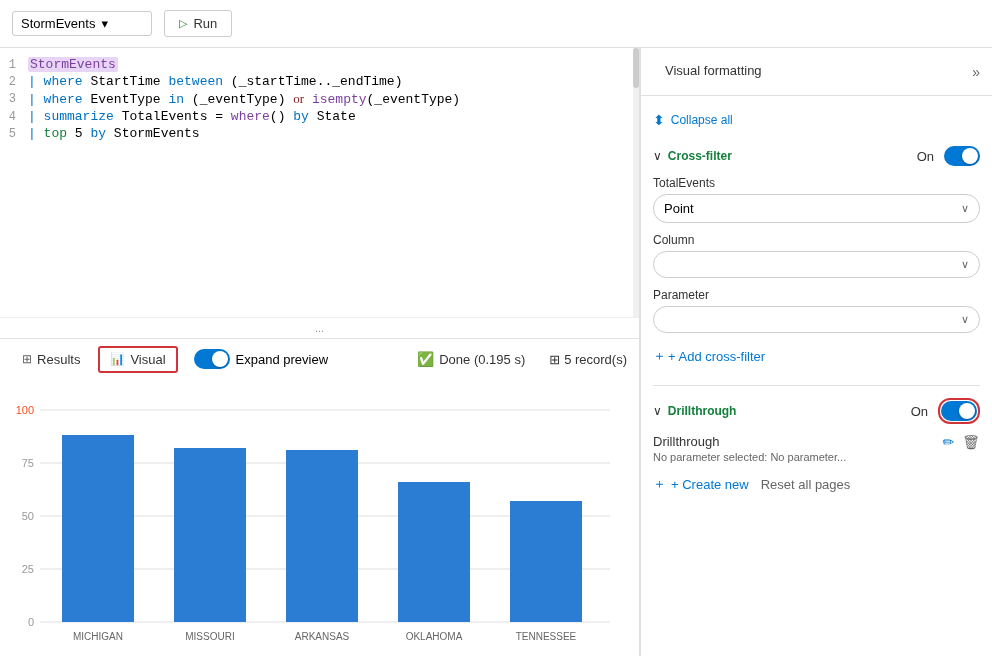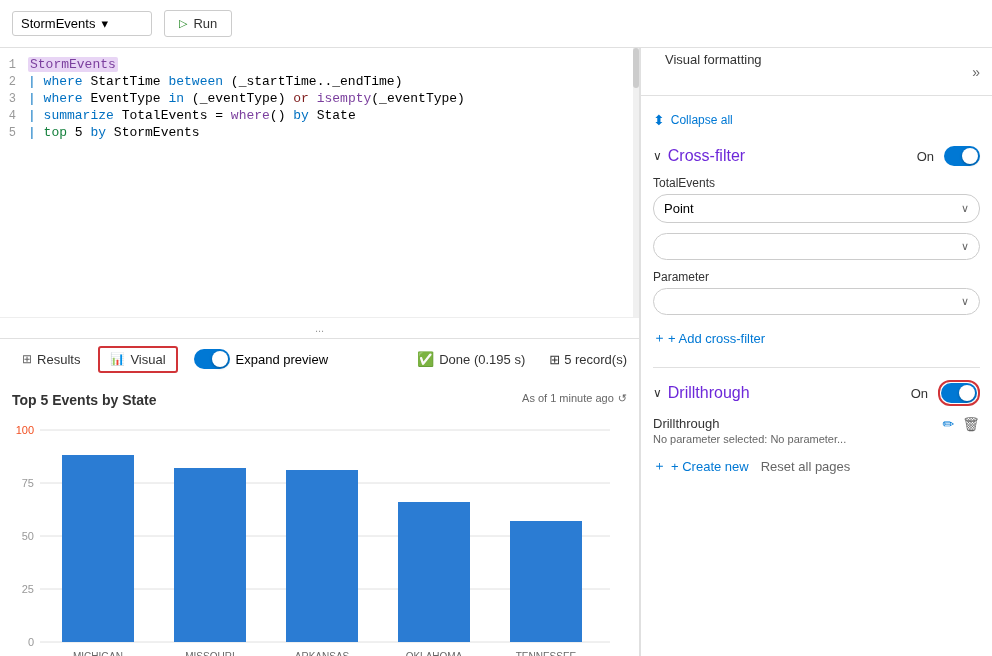--- a/index.html
+++ b/index.html
@@ -37,30 +37,30 @@
 
     
     .chart-area { flex: 1; padding: 12px; background: #fff; position: relative; overflow: hidden; }
     .chart-title { font-size: 14px; font-weight: 600; color: #333; margin-bottom: 4px; }
     .chart-timestamp { position: absolute; top: 12px; right: 12px; font-size: 11px; color: #666; display: flex; align-items: center; gap: 4px; }
     .chart-container { margin-top: 8px; position: relative; }
 
     
     .right-panel { width: 352px; border-left: 1px solid #e0e0e0; display: flex; flex-direction: column; background: #fff; }
     .right-tabs { display: flex; align-items: center; padding: 0 12px; border-bottom: 1px solid #e0e0e0; height: 48px; gap: 4px; }
-    .right-tab { padding: 4px 12px; font-size: 13px; cursor: pointer; color: #333; background: none; border: none; border-bottom: 3px solid transparent; height: 100%; display: flex; align-items: flex-start; }
+    .right-tab { padding: 4px 12px; font-size: 13px; cursor: pointer; color: #333; background: none; border: none; border-bottom: 3px solid transparent; height: 100%; display: flex; align-items: center; }
     .right-tab.active { border-bottom: 3px solid #d13438; color: #d13438; font-weight: 500; }
 
     .right-content { flex: 1; overflow-y: auto; padding: 12px; }
     .collapse-all { display: flex; align-items: center; gap: 6px; font-size: 12px; color: #0078d4; cursor: pointer; margin-bottom: 14px; padding: 4px 0; }
 
     .section { margin-bottom: 16px; }
     .section-header { display: flex; align-items: center; gap: 6px; margin-bottom: 10px; }
     .section-chevron { color: #333; font-size: 12px; cursor: pointer; }
-    .section-title { font-size: 16px; font-weight: 400; color: #6d28d9; flex: 1; }
+    .section-title { font-size: 12px; font-weight: 700; color: #15803d; flex: 1; }
     .toggle-on-label { font-size: 13px; color: #333; margin-right: 4px; }
     .toggle-sm { width: 36px; height: 20px; border-radius: 10px; position: relative; cursor: pointer; }
     .toggle-sm.on { background: #0078d4; }
     .toggle-sm-thumb { width: 16px; height: 16px; background: #fff; border-radius: 50%; position: absolute; top: 2px; box-shadow: 0 1px 3px rgba(0,0,0,0.3); }
     .toggle-sm.on .toggle-sm-thumb { right: 2px; }
 
     .field-label { font-size: 12px; color: #333; margin-bottom: 4px; font-weight: 500; }
     .dropdown { width: 100%; border: 1px solid #ccc; border-radius: 14px; padding: 6px 10px; display: flex; align-items: center; justify-content: space-between; cursor: pointer; background: #fff; font-size: 13px; margin-bottom: 10px; }
     .dropdown-arrow { color: #666; font-size: 11px; }
 
@@ -112,21 +112,21 @@
         <span class="code-content"><span style="background:#e8d5f5;border-radius:2px;padding:0 2px;"><span style="color:#7b3f9e;font-weight:500;">StormEvents</span></span></span>
       </div>
 
       <div class="code-line">
         <span class="line-num">2</span>
         <span class="code-content"><span style="color:#0070c1;">| </span><span style="color:#0070c1;">where </span><span>StartTime </span><span style="color:#0070c1;">between</span><span> (_startTime.._endTime)</span></span>
       </div>
 
       <div class="code-line">
         <span class="line-num">3</span>
-        <span class="code-content"><span style="color:#0070c1;">| </span><span style="color:#0070c1;">where </span><span>EventType </span><span style="color:#0070c1;">in</span><span> (_eventType) </span><span style="color:#7f1d1d;">or</span><span> </span><span style="color:#7b3f9e;">isempty</span><span>(_eventType)</span></span>
+        <span class="code-content"><span style="color:#0070c1;">| </span><span style="color:#0070c1;">where </span><span>EventType </span><span style="color:#0070c1;">in</span><span> (_eventType) </span><span style="color:#7f1d1d;font-family:Liberation Serif, serif;">or</span><span> </span><span style="color:#7b3f9e;">isempty</span><span>(_eventType)</span></span>
       </div>
 
       <div class="code-line">
         <span class="line-num">4</span>
         <span class="code-content"><span style="color:#0070c1;">| </span><span style="color:#0070c1;">summarize </span><span>TotalEvents = </span><span style="color:#7b3f9e;">where</span><span>() </span><span style="color:#0070c1;">by</span><span> State</span></span>
       </div>
 
       <div class="code-line">
         <span class="line-num">5</span>
         <span class="code-content"><span style="color:#0070c1;">| </span><span style="color:#15803d;">top</span><span> 5 </span><span style="color:#0070c1;">by</span><span> StormEvents</span></span>
@@ -158,27 +158,20 @@
         <span class="done-icon">✅</span>
         <span>Done (0.195 s)</span>
       </div>
       <div class="records-info">
         <span>⊞</span>
         <span>5 record(s)</span>
       </div>
     </div>
 
     <div class="chart-area">
-      <div style="display:flex; align-items:flex-start; justify-content:space-between;">
-        <div class="chart-title">Top 5 Events by State</div>
-        <div class="chart-timestamp">
-          <span>As of 1 minute ago</span>
-          <span style="cursor:pointer;">↺</span>
-        </div>
-      </div>
       <div class="chart-container">
         <svg width="600" height="250" viewBox="0 0 600 250">
 
           <text x="22" y="14" font-size="11" fill="#f25022" text-anchor="end">100</text>
           <text x="22" y="67" font-size="11" fill="#999" text-anchor="end">75</text>
           <text x="22" y="120" font-size="11" fill="#999" text-anchor="end">50</text>
           <text x="22" y="173" font-size="11" fill="#999" text-anchor="end">25</text>
           <text x="22" y="226" font-size="11" fill="#999" text-anchor="end">0</text>
 
           <line x1="28" y1="10" x2="598" y2="10" stroke="#e0e0e0" stroke-width="1"></line>
@@ -232,20 +225,21 @@
             <div class="toggle-sm-thumb"></div>
           </div>
         </div>
 
         <div class="field-label">TotalEvents</div>
         <div class="dropdown">
           <span>Point</span>
           <span class="dropdown-arrow">∨</span>
         </div>
 
+        <div class="field-label">Column</div>
         <div class="dropdown">
           <span></span>
           <span class="dropdown-arrow">∨</span>
         </div>
 
         <div class="field-label">Parameter</div>
         <div class="dropdown">
           <span></span>
           <span class="dropdown-arrow">∨</span>
         </div>

